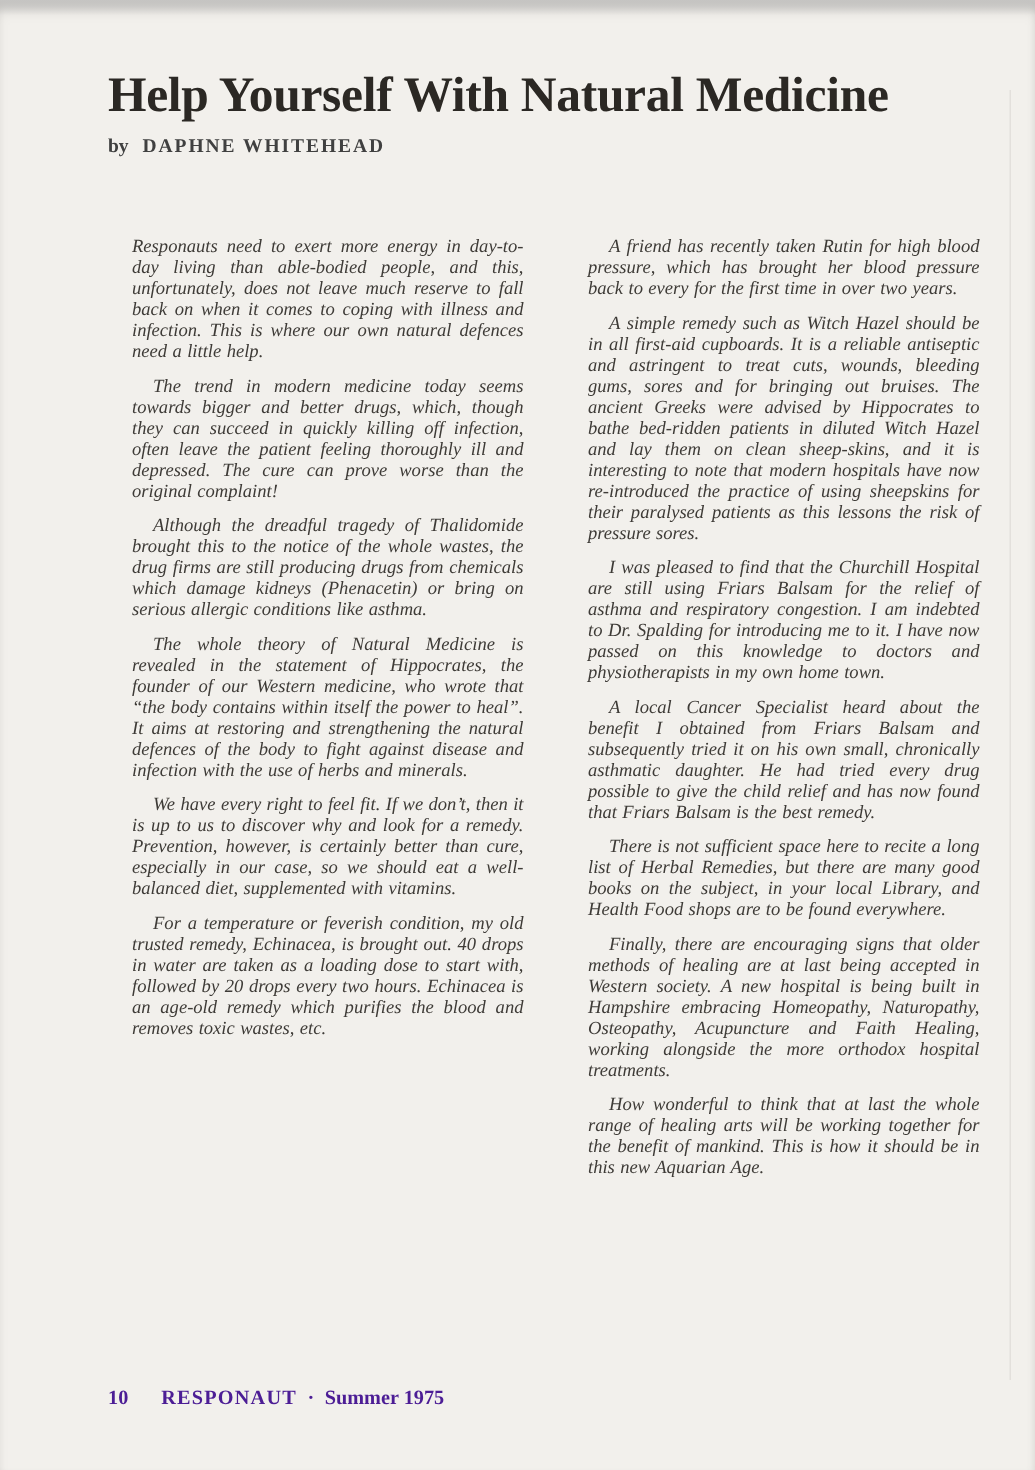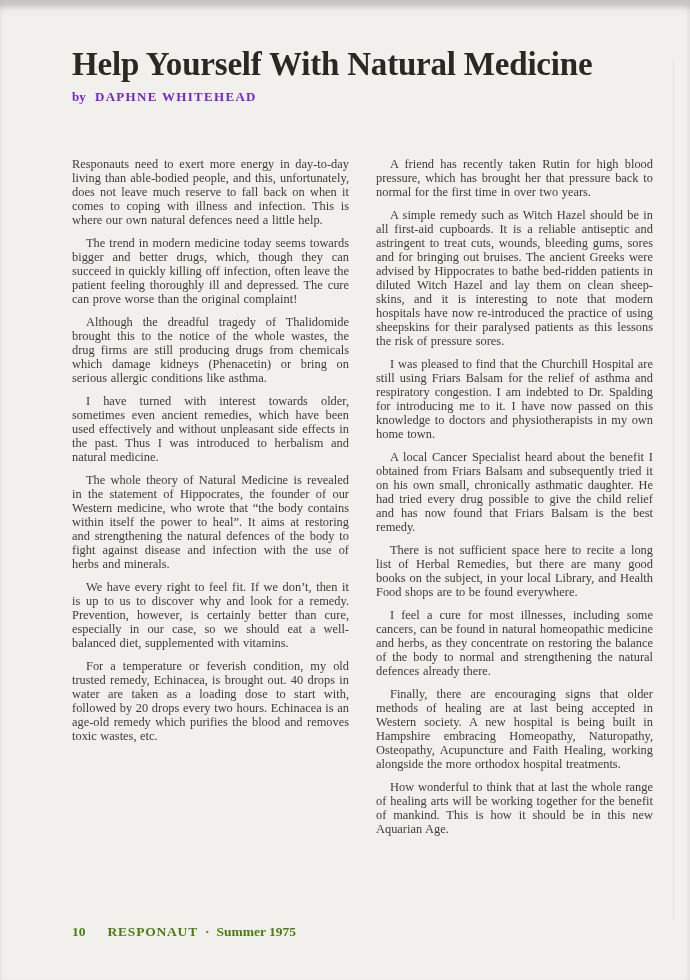--- a/index.html
+++ b/index.html
@@ -49,59 +49,60 @@
     letter-spacing: -0.2px;
     color: #2b2824;
     margin: 0;
     line-height: 1.1;
     white-space: nowrap;
   }
   .byline {
     margin-top: 7px;
     font-size: 13px;
     font-weight: bold;
-    color: #6d28d9;
+    color: #404040;
   }
   .byline .prefix {
     text-transform: none;
     margin-right: 6px;
   }
   .byline .author {
     letter-spacing: 1.3px;
   }
   .columns {
     display: flex;
     gap: 27px;
     margin-top: 52px;
   }
   .col {
     width: 277px;
     flex: 0 0 277px;
   }
   .col p {
-    margin: 9px 0 0 0;
+    margin: 9px 0 0 16px;
     font-size: 12.4px;
     line-height: 14px;
     text-align: justify;
     text-indent: 14px;
     word-spacing: 0.5px;
+    font-style: italic;
   }
   .col p.no-top {
     margin-top: 0;
   }
   .col p.no-indent {
     text-indent: 0;
   }
   .page-footer {
     position: absolute;
     left: 72px;
     bottom: 40px;
     font-weight: bold;
     font-size: 13.5px;
-    color: #4d7c0f;
+    color: #4c1d95;
   }
   .page-footer .page-number {
     display: inline-block;
     margin-right: 22px;
   }
   .page-footer .journal {
     letter-spacing: 0.8px;
   }
   .page-footer .sep {
     display: inline-block;
@@ -120,32 +121,30 @@
     <div class="byline">
       <span class="prefix">by</span>
       <span class="author">DAPHNE WHITEHEAD</span>
     </div>
 
     <div class="columns">
       <div class="col">
         <p class="no-top no-indent">Responauts need to exert more energy in day-to-day living than able-bodied people, and this, unfortunately, does not leave much reserve to fall back on when it comes to coping with illness and infection. This is where our own natural defences need a little help.</p>
         <p>The trend in modern medicine today seems towards bigger and better drugs, which, though they can succeed in quickly killing off infection, often leave the patient feeling thoroughly ill and depressed. The cure can prove worse than the original complaint!</p>
         <p>Although the dreadful tragedy of Thalidomide brought this to the notice of the whole wastes, the drug firms are still producing drugs from chemicals which damage kidneys (Phenacetin) or bring on serious allergic conditions like asthma.</p>
-        <p>I have turned with interest towards older, sometimes even ancient remedies, which have been used effectively and without unpleasant side effects in the past. Thus I was introduced to herbalism and natural medicine.</p>
         <p>The whole theory of Natural Medicine is revealed in the statement of Hippocrates, the founder of our Western medicine, who wrote that “the body contains within itself the power to heal”. It aims at restoring and strengthening the natural defences of the body to fight against disease and infection with the use of herbs and minerals.</p>
         <p>We have every right to feel fit. If we don’t, then it is up to us to discover why and look for a remedy. Prevention, however, is certainly better than cure, especially in our case, so we should eat a well-balanced diet, supplemented with vitamins.</p>
         <p>For a temperature or feverish condition, my old trusted remedy, Echinacea, is brought out. 40 drops in water are taken as a loading dose to start with, followed by 20 drops every two hours. Echinacea is an age-old remedy which purifies the blood and removes toxic wastes, etc.</p>
       </div>
       <div class="col">
-        <p class="no-top">A friend has recently taken Rutin for high blood pressure, which has brought her that pressure back to normal for the first time in over two years.</p>
+        <p class="no-top">A friend has recently taken Rutin for high blood pressure, which has brought her blood pressure back to every for the first time in over two years.</p>
         <p>A simple remedy such as Witch Hazel should be in all first-aid cupboards. It is a reliable antiseptic and astringent to treat cuts, wounds, bleeding gums, sores and for bringing out bruises. The ancient Greeks were advised by Hippocrates to bathe bed-ridden patients in diluted Witch Hazel and lay them on clean sheep-skins, and it is interesting to note that modern hospitals have now re-introduced the practice of using sheepskins for their paralysed patients as this lessons the risk of pressure sores.</p>
         <p>I was pleased to find that the Churchill Hospital are still using Friars Balsam for the relief of asthma and respiratory congestion. I am indebted to Dr. Spalding for introducing me to it. I have now passed on this knowledge to doctors and physiotherapists in my own home town.</p>
         <p>A local Cancer Specialist heard about the benefit I obtained from Friars Balsam and subsequently tried it on his own small, chronically asthmatic daughter. He had tried every drug possible to give the child relief and has now found that Friars Balsam is the best remedy.</p>
         <p>There is not sufficient space here to recite a long list of Herbal Remedies, but there are many good books on the subject, in your local Library, and Health Food shops are to be found everywhere.</p>
-        <p>I feel a cure for most illnesses, including some cancers, can be found in natural homeopathic medicine and herbs, as they concentrate on restoring the balance of the body to normal and strengthening the natural defences already there.</p>
         <p>Finally, there are encouraging signs that older methods of healing are at last being accepted in Western society. A new hospital is being built in Hampshire embracing Homeopathy, Naturopathy, Osteopathy, Acupuncture and Faith Healing, working alongside the more orthodox hospital treatments.</p>
         <p>How wonderful to think that at last the whole range of healing arts will be working together for the benefit of mankind. This is how it should be in this new Aquarian Age.</p>
       </div>
     </div>
   </div>
 
   <div class="page-footer">
     <span class="page-number">10</span><span class="journal">RESPONAUT</span><span class="sep">·</span><span class="issue">Summer 1975</span>
   </div>
 </div>

